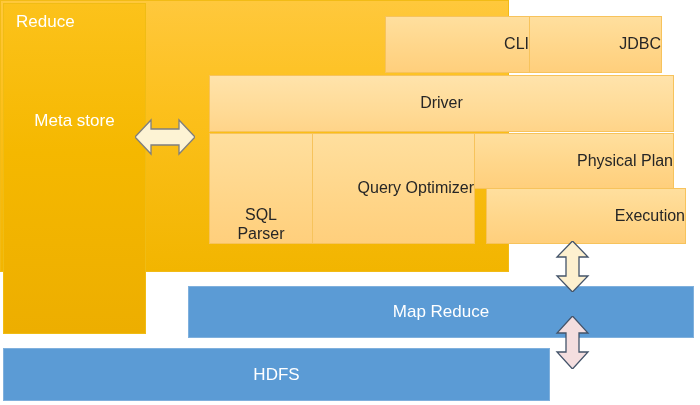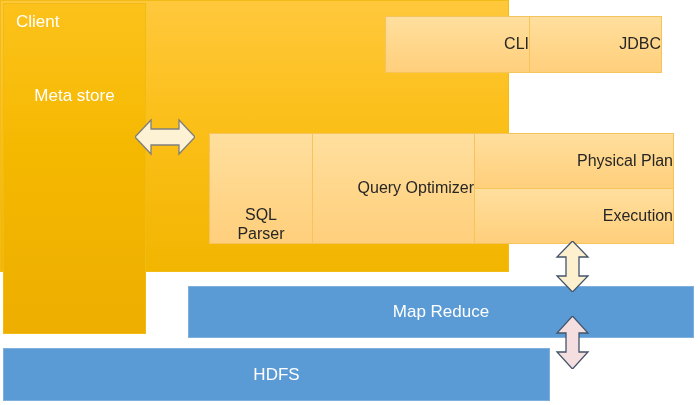--- a/index.html
+++ b/index.html
@@ -29,21 +29,21 @@
   #meta-store {
     left: 3px;
     top: 3px;
     width: 143px;
     height: 331px;
     background: linear-gradient(180deg, #fcc21b 0%, #f5b800 45%, #edae00 100%);
     border: 1px solid #f0bc14;
     color: #ffffff;
     font-size: 17px;
     align-items: flex-start;
-    padding-top: 82px;
+    padding-top: 107px;
   }
 
   
   #client-panel {
     left: 187px;
     top: 3px;
     width: 507px;
     height: 270px;
     background: linear-gradient(180deg, #ffc83c 0%, #fcc01c 40%, #f2b500 100%);
     border: 1px solid #f2bb16;
@@ -72,21 +72,21 @@
     color: #262626;
     font-size: 16px;
   }
 
   #box-cli     { left: 385px; top: 16px;  width: 145px; height: 57px; }
   #box-jdbc    { left: 529px; top: 16px;  width: 133px; height: 57px; }
   #box-driver  { left: 209px; top: 75px;  width: 465px; height: 57px; }
   #box-sql-parser { left: 209px; top: 133px; width: 104px; height: 111px; flex-direction: column; }
   #box-query-optimizer { left: 312px; top: 133px; width: 163px; height: 111px; }
   #box-physical-plan { left: 474px; top: 133px; width: 200px; height: 56px; }
-  #box-execution { left: 474px; top: 188px; width: 200px; height: 56px; }
+  #box-execution { left: 486px; top: 188px; width: 200px; height: 56px; }
 
   
   .bar-blue {
     background: #5b9bd5;
     border: 1px solid #7fb0dd;
     color: #ffffff;
     font-size: 17px;
   }
   #bar-map-reduce { left: 188px; top: 286px; width: 506px; height: 52px; }
   #bar-hdfs       { left: 3px;   top: 348px; width: 547px; height: 53px; }
@@ -100,31 +100,34 @@
 </head>
 <body>
 
 <div id="diagram">
 
   <div class="box" id="meta-store">
     <span>Meta store</span>
   </div>
 
   <div id="client-panel">
-    <span id="client-label">Client</span>
+    <span id="client-label">Reduce</span>
   </div>
 
   <div class="box inner" id="box-cli">
     <span>CLI</span>
   </div>
 
   <div class="box inner" id="box-jdbc">
     <span>JDBC</span>
   </div>
 
+  <div class="box inner-pale" id="box-driver">
+    <span>Driver</span>
+  </div>
 
   <div class="box inner" id="box-query-optimizer">
     <span>Query Optimizer</span>
   </div>
 
   <div class="box inner" id="box-sql-parser">
     <span>SQL</span>
     <span>Parser</span>
   </div>
 

